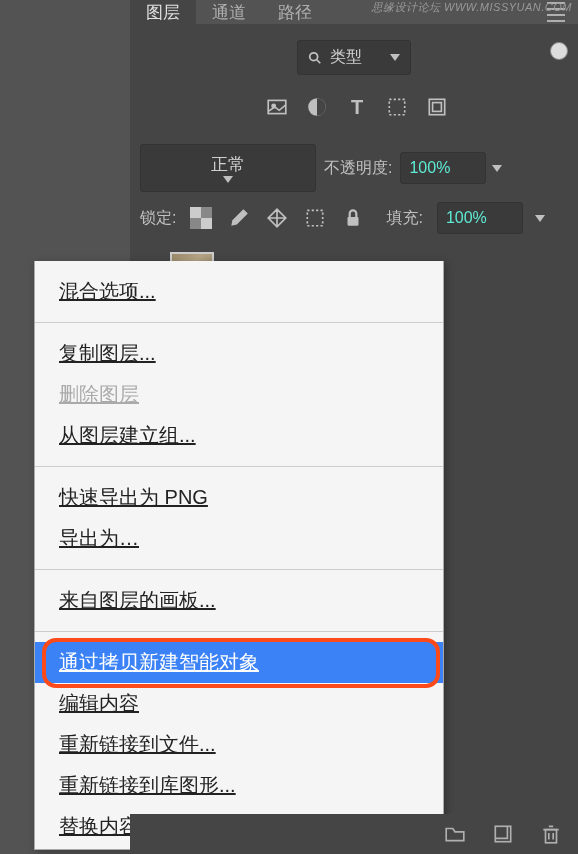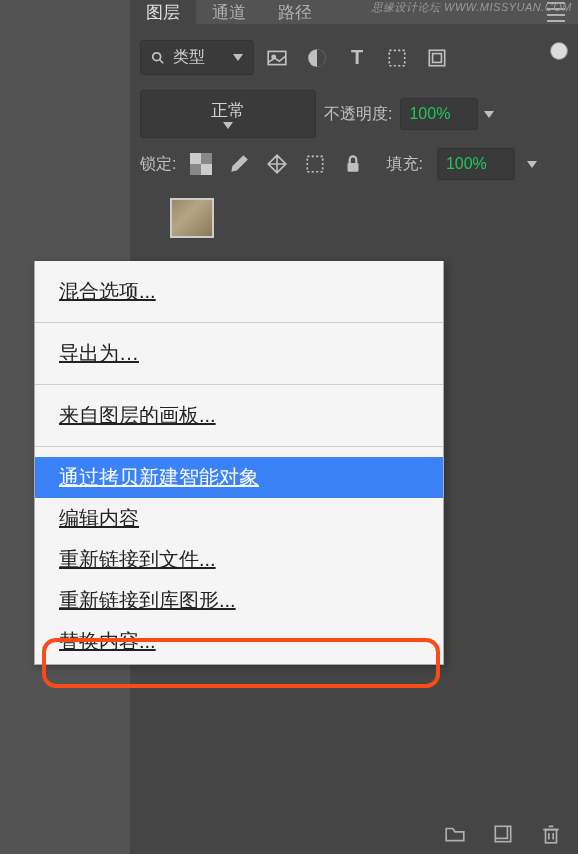--- a/index.html
+++ b/index.html
@@ -9,31 +9,31 @@
   
   .tab-bar { display: flex; align-items: center; height: 24px; padding-left: 130px; background: #535353; }
   .tab { padding: 8px 16px; color: #b0b0b0; font-size: 17px; cursor: pointer; }
   .tab.active { background: #454545; color: #e0e0e0; }
   .tab-spacer { flex: 1; }
   .menu-icon { width: 24px; height: 24px; margin-right: 10px; color: #b0b0b0; display:flex; flex-direction:column; justify-content:center; gap:4px; align-items:center;}
   .menu-icon span{display:block;width:18px;height:2px;background:#b0b0b0;}
   
   .panel { background: #454545; margin-left: 130px; padding: 16px 10px 0 10px; height: 790px; position: relative; }
   
-  .filter-row { display: flex; align-items: center; gap: 6px; margin-bottom: 15px; }
+  .filter-row { display: flex; align-items: center; gap: 21px; margin-bottom: 26px; flex-direction: column; }
   .type-dropdown { background: #3a3a3a; border: 1px solid #333; border-radius: 3px; padding: 6px 10px; display: flex; align-items: center; gap: 8px; color: #d0d0d0; font-size: 16px; }
   .type-dropdown svg { width: 14px; height: 14px; }
   .filter-icons { display: flex; gap: 18px; align-items: center; margin-left: 6px; }
   .fi { width: 22px; height: 22px; color: #c0c0c0; display:flex;align-items:center;justify-content:center;}
   .circle-dot { position: absolute; right: 10px; top: 18px; width: 18px; height: 18px; border-radius: 50%; background: #ddd; border: 1px solid #888; }
   
   .blend-row { display: flex; align-items: center; gap: 8px; margin-bottom: 10px; }
   .blend-dropdown { background: #3a3a3a; border: 1px solid #333; border-radius: 3px; padding: 8px 12px; color: #d0d0d0; font-size: 17px; display: flex; align-items: center; justify-content: space-between; width: 176px; flex-direction: column; }
   .opacity-label { color: #c0c0c0; font-size: 16px; }
-  .opacity-input { background: #3a3a3a; border: 1px solid #333; border-radius: 3px; padding: 6px 8px; color: #22c55e; font-size: 16px; width: 78px; display:flex;align-items:center;justify-content:space-between;}
+  .opacity-input { background: #3a3a3a; border: 1px solid #333; border-radius: 3px; padding: 6px 8px; color: #5eead4; font-size: 16px; width: 86px; display:flex;align-items:center;justify-content:space-between;}
   
   .lock-row { display: flex; align-items: center; gap: 14px; margin-bottom: 14px; }
   .lock-label { color: #c0c0c0; font-size: 16px; }
   .lock-icons { display: flex; gap: 16px; align-items: center; }
   .fill-label { color: #c0c0c0; font-size: 16px; margin-left: 8px; }
   
   .layer-row { display: flex; align-items: center; gap: 14px; padding: 4px 0 0 30px; }
   .thumb { width: 44px; height: 40px; border: 2px solid #ccc; background: linear-gradient(135deg, #9a8a6a 0%, #b5a585 40%, #8a7a5a 100%); }
   
   .context-menu { position: absolute; left: 34px; top: 261px; width: 410px; background: #f5f5f5; border: 1px solid #aaa; border-top: none; box-shadow: 2px 2px 8px rgba(0,0,0,0.3); }
@@ -164,20 +164,26 @@
   <div class="layer-row">
     <div class="thumb"></div>
   </div>
 </div>
 
 <div class="context-menu">
   <div class="menu-group">
     <div class="menu-item">混合选项...</div>
   </div>
   <div class="menu-group">
+    <div class="menu-item">复制图层...</div>
+    <div class="menu-item disabled">删除图层</div>
+    <div class="menu-item">从图层建立组...</div>
+  </div>
+  <div class="menu-group">
+    <div class="menu-item">快速导出为 PNG</div>
     <div class="menu-item">导出为…</div>
   </div>
   <div class="menu-group">
     <div class="menu-item">来自图层的画板...</div>
   </div>
   <div class="menu-group">
     <div class="menu-item highlight">通过拷贝新建智能对象</div>
     <div class="menu-item">编辑内容</div>
     <div class="menu-item">重新链接到文件...</div>
     <div class="menu-item">重新链接到库图形...</div>

